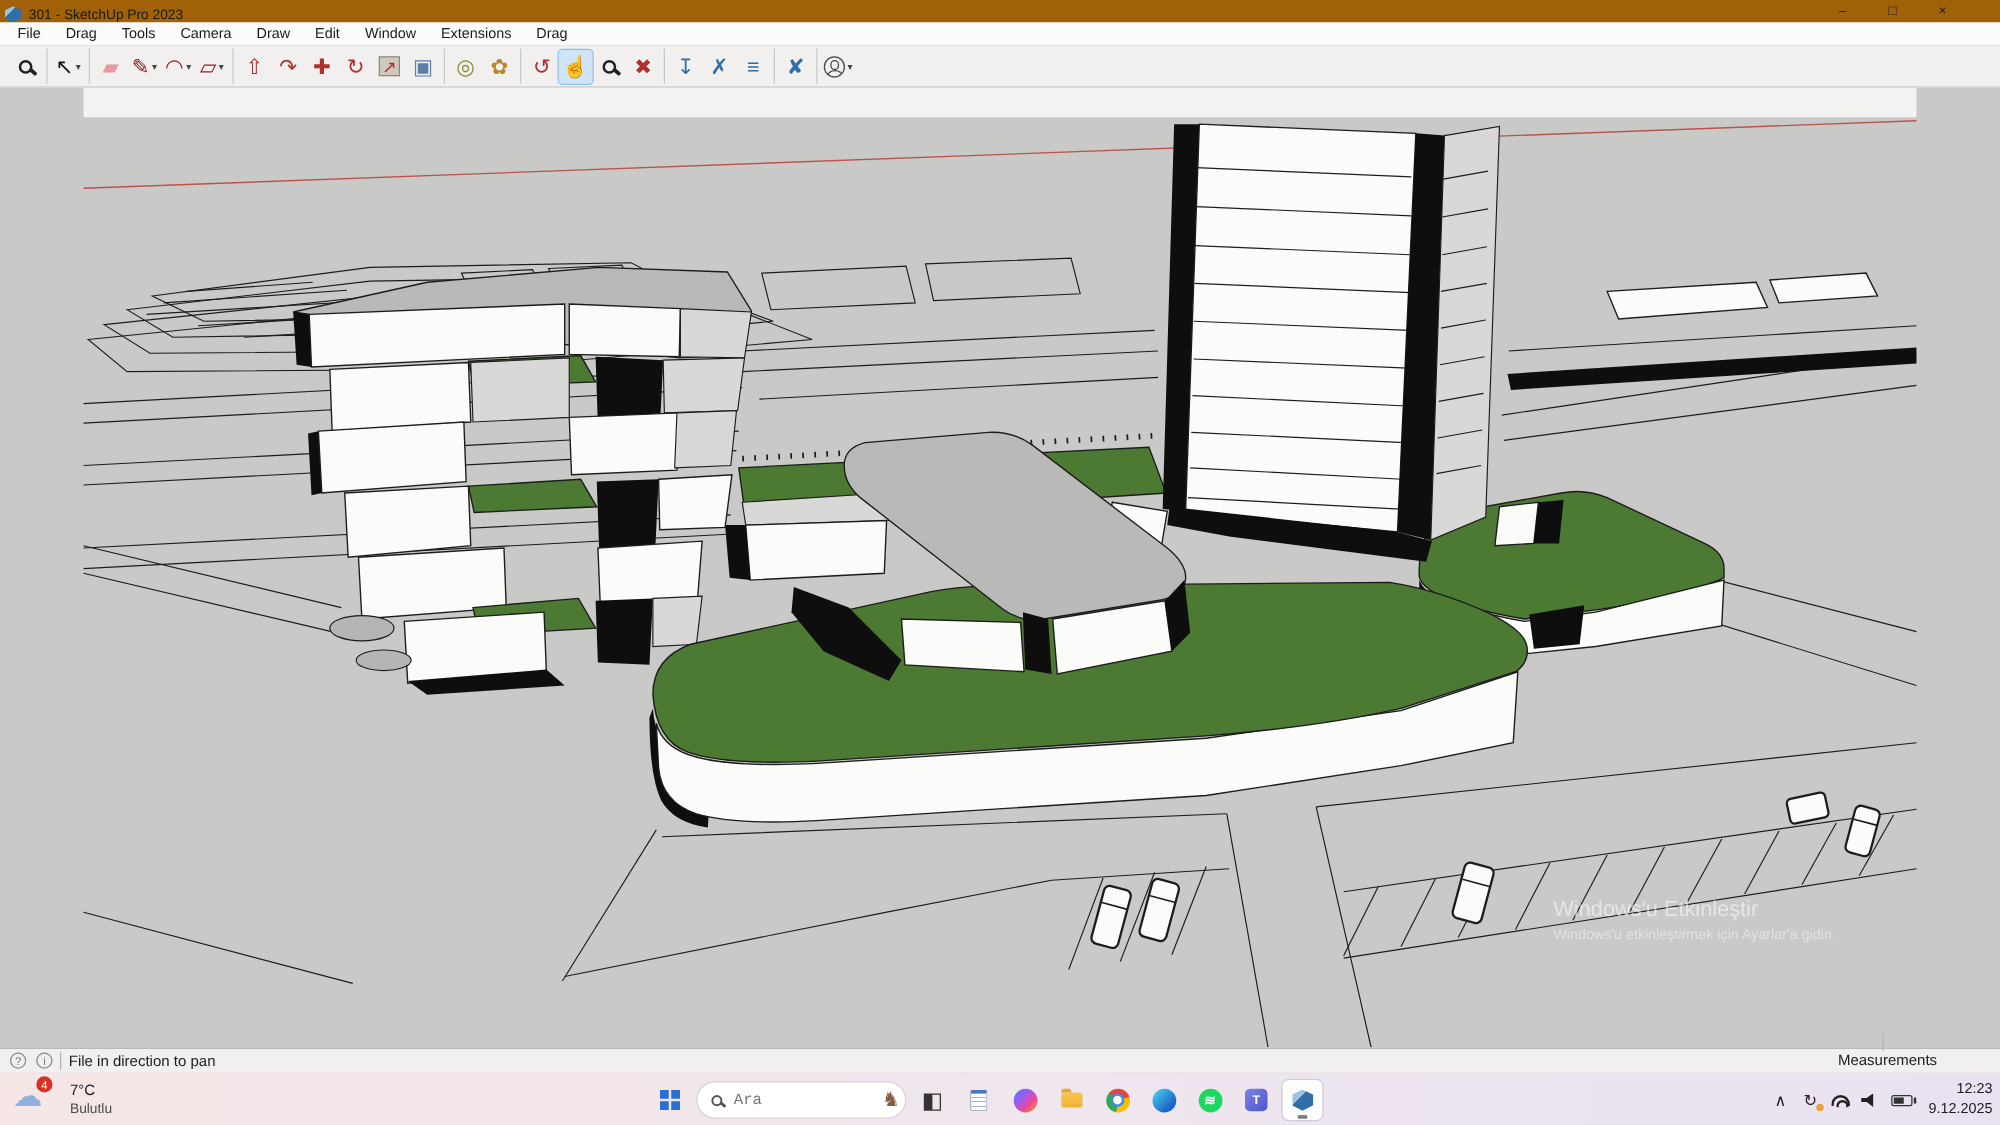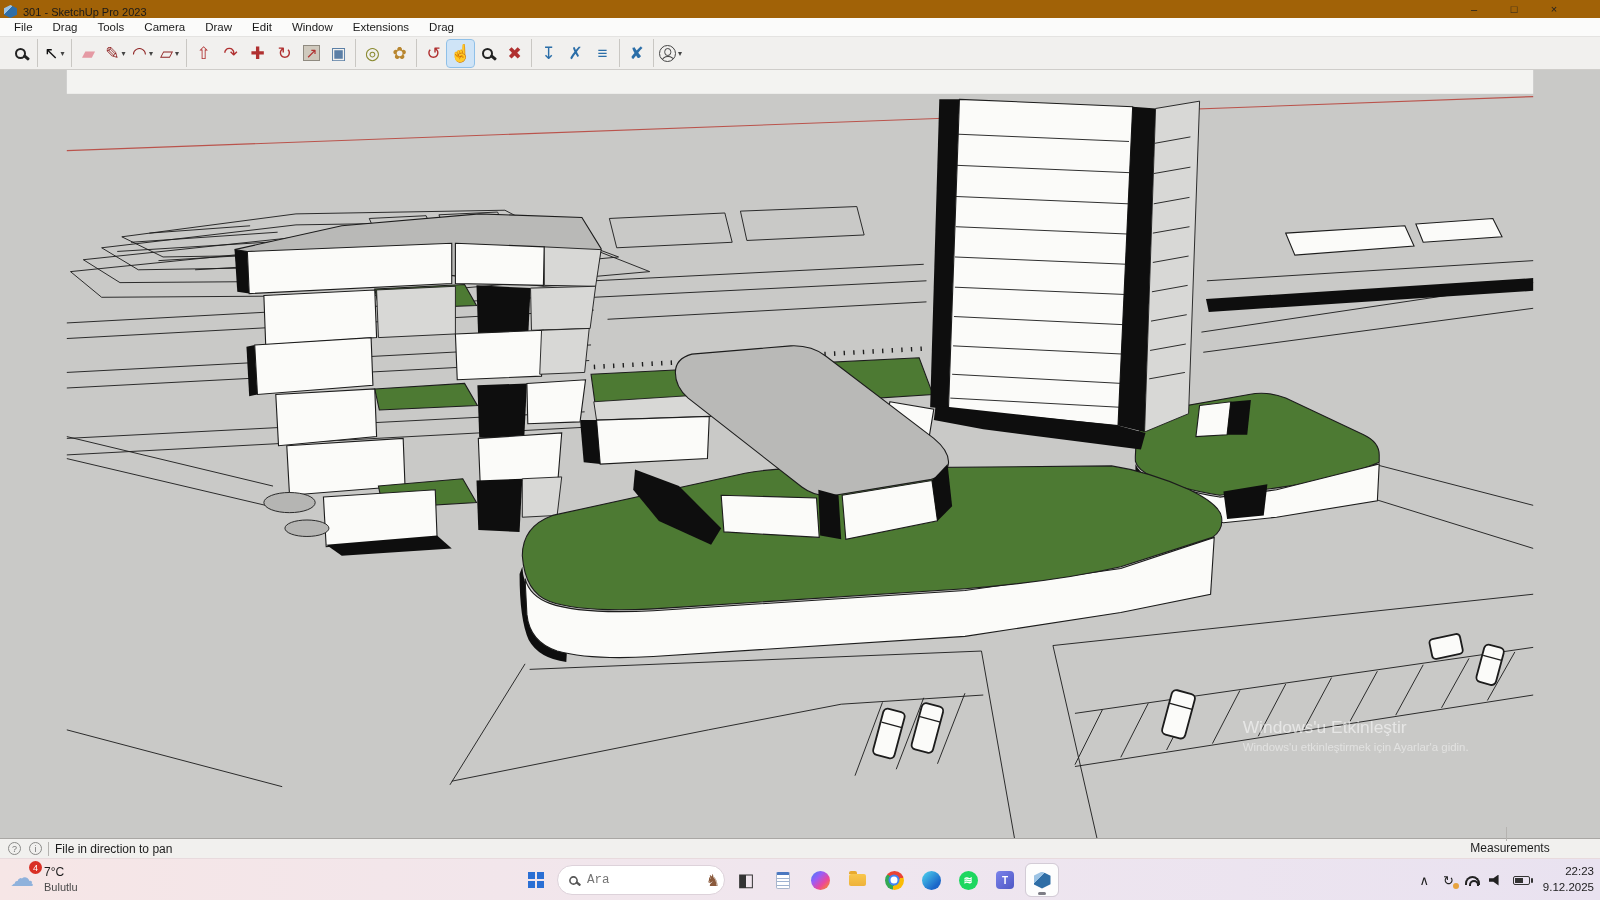--- a/index.html
+++ b/index.html
@@ -65,21 +65,21 @@
 
   
   #taskbar { top:858px; height:42px;
     background:linear-gradient(90deg,var(--taskbar_from) 0%,var(--taskbar_mid) 55%,var(--taskbar_to) 100%);
     border-top:1px solid #e8dadd; }
   #weather { position:absolute; left:10px; top:4px; display:flex; align-items:flex-start; }
   #cloud-wrap { position:relative; width:30px; height:30px; }
   #cloud-glyph { font-size:24px; color:#8fb2dc; line-height:30px; }
   #weather-badge { position:absolute; top:-2px; right:-2px; min-width:13px; height:13px; border-radius:50%;
     background:#d93025; color:#fff; font-size:9px; display:grid; place-items:center; padding:0 2px; }
-  #weather-texts { margin-left:4px; padding-top:2px; }
+  #weather-texts { margin-left:16px; padding-top:2px; }
   #weather-temp { font-size:12px; color:#1c1c1c; }
   #weather-cond { font-size:11px; color:#4a4a4a; margin-top:2px; }
   #tb-center { position:absolute; left:520px; top:0; height:42px; display:flex; align-items:center; gap:5px; }
   .app { width:32px; height:32px; display:grid; place-items:center; border-radius:5px; position:relative; }
   .app.active { background:#fdfdfd; outline:1px solid #d3ccd6; }
   .app.active::after { content:""; position:absolute; bottom:1px; left:50%; transform:translateX(-50%);
     width:8px; height:3px; border-radius:2px; background:#7d7d85; }
   .start-ic { width:7px; height:7px; background:var(--accent); margin:0 10px 10px 0;
     box-shadow:9px 0 0 var(--accent), 0 9px 0 var(--accent), 9px 9px 0 var(--accent); }
   #search-pill { width:168px; height:30px; border-radius:15px; background:#fff; border:1px solid #ddd2da;
@@ -508,17 +508,17 @@
 
   <div id="tb-right">
     <div id="tray-row" style="display:flex;align-items:center;gap:9px;">
         <span class="tray-ic">∧</span>
         <span class="tray-ic sync">↻</span>
         <span class="tray-ic wifi"></span>
         <span class="tray-ic vol"></span>
         <span class="tray-ic batt"></span>
       </div>
     <div id="clock">
-      <div>22:23</div>
+      <div>12:23</div>
       <div>9.12.2025</div>
     </div>
   </div>
 </div>
 
 </body></html>

